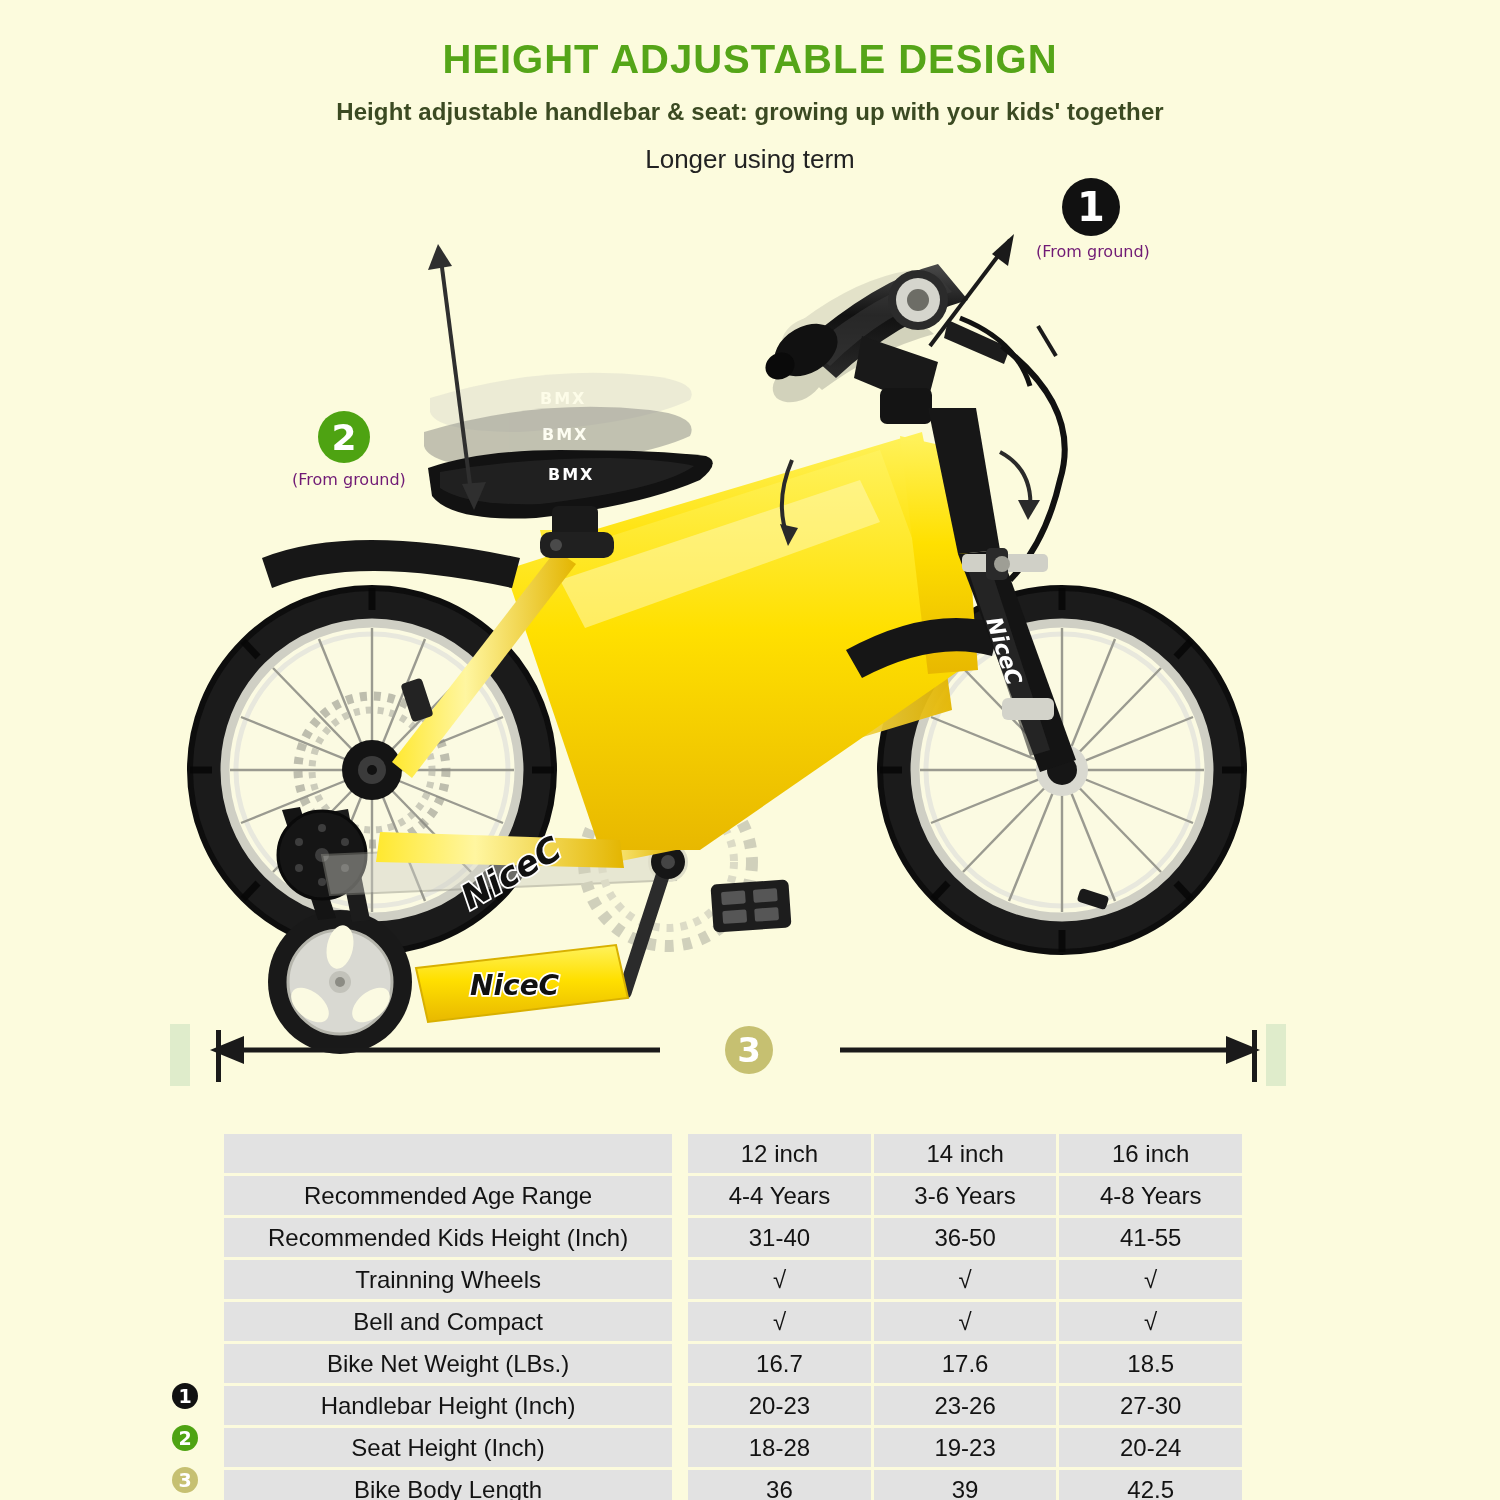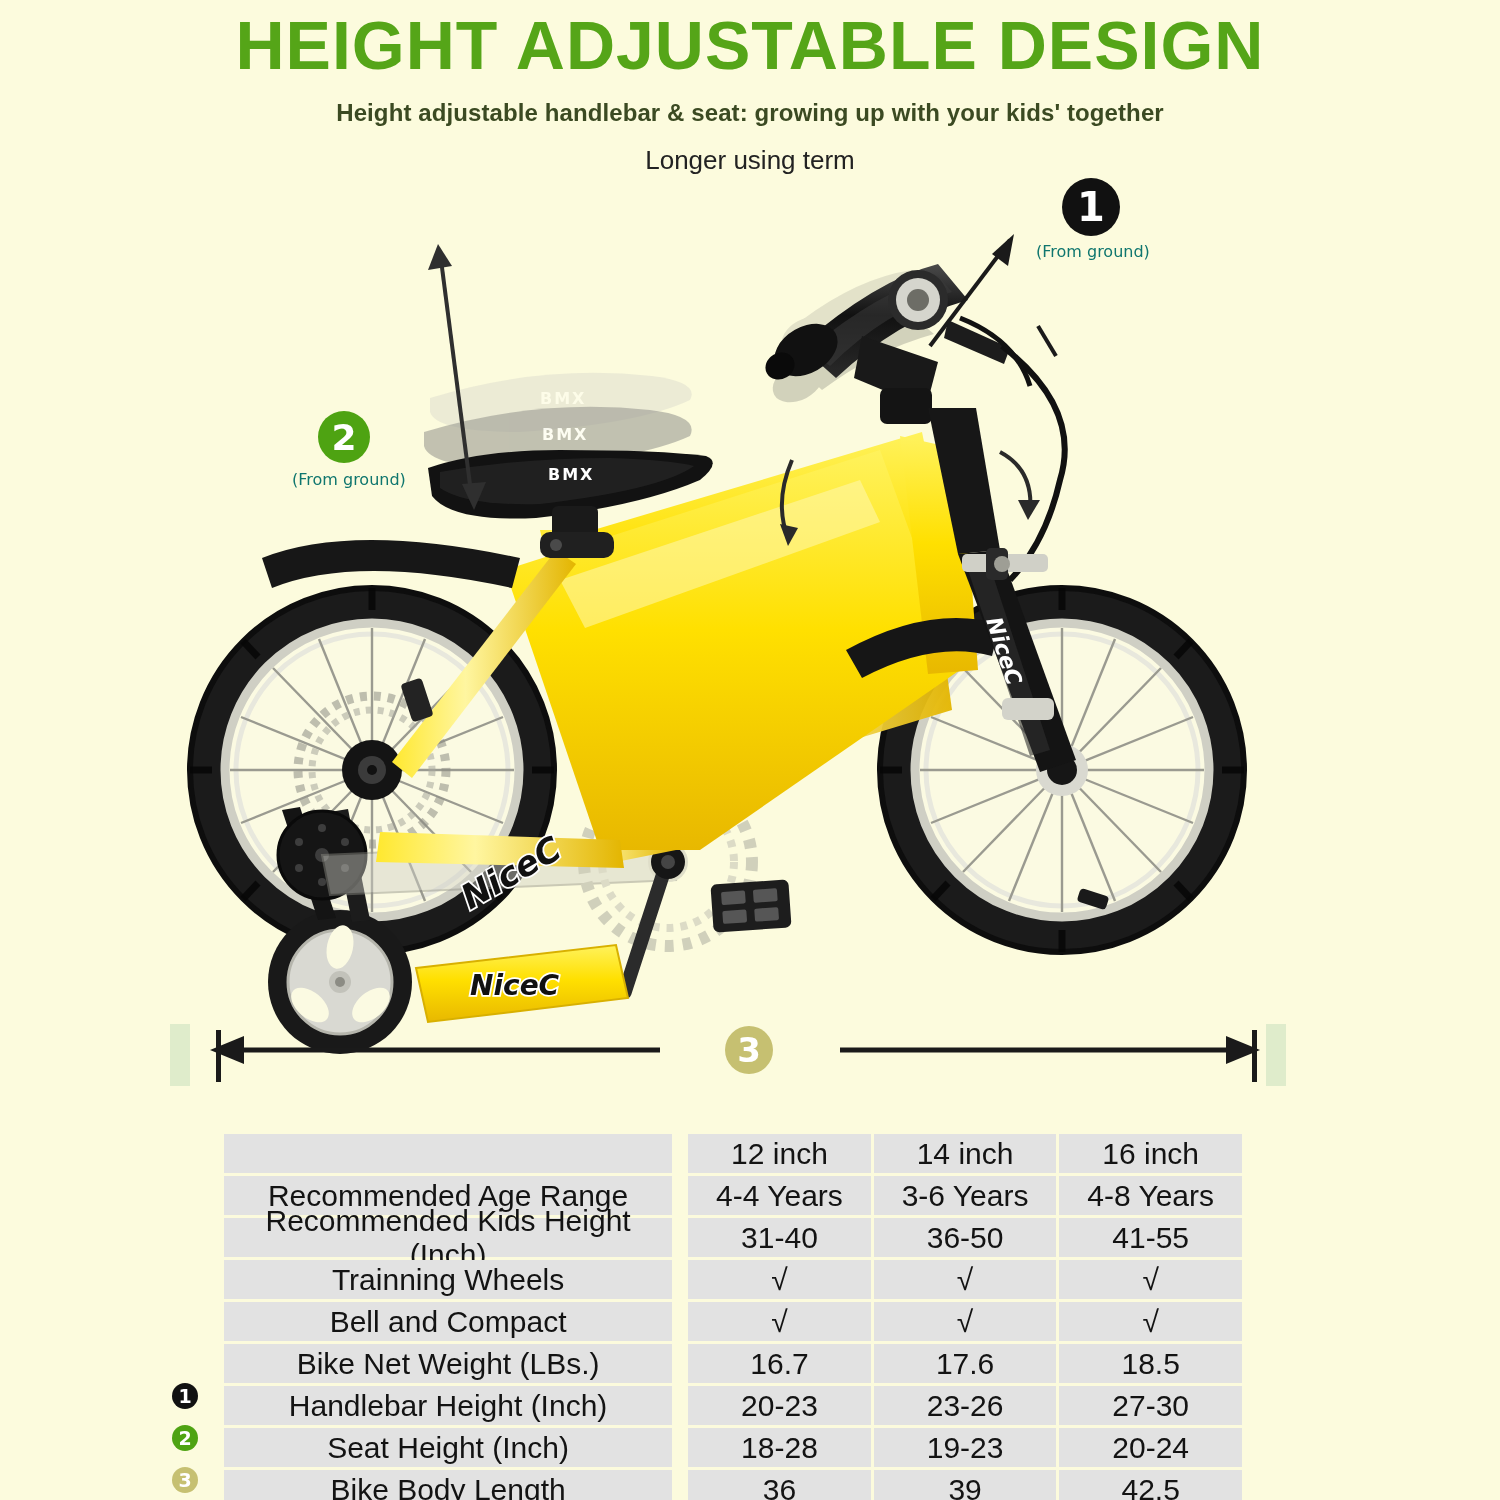--- a/index.html
+++ b/index.html
@@ -7,22 +7,22 @@
   body {
     width:1500px; height:1500px;
     background:#fcfbdd;
     font-family:"Liberation Sans", sans-serif;
     position:relative; overflow:hidden;
   }
 
   
   .header { position:absolute; top:0; left:0; width:1500px; text-align:center; }
   .title {
-    font-size:68px; font-weight:bold; letter-spacing:1px;
-    color:#55a518; margin-top:10px; line-height:1.05;
+    font-size:40px; font-weight:bold; letter-spacing:1px;
+    color:#55a518; margin-top:38px; line-height:1.05;
   }
   .subtitle {
     font-size:24px; font-weight:bold; color:#3b4a22;
     margin-top:18px; letter-spacing:0.1px;
   }
   .subtitle2 { font-size:26px; color:#222; margin-top:18px; }
 
   
   .stage { position:absolute; left:0; top:150px; width:1500px; height:960px; }
 
@@ -30,41 +30,41 @@
   .badge {
     position:absolute; border-radius:50%;
     color:#fff; font-weight:bold; text-align:center;
     display:flex; align-items:center; justify-content:center;
     font-family:"DejaVu Sans", sans-serif;
   }
   .badge-1 { width:58px; height:58px; background:#111; font-size:40px; left:1062; top:28px; }
   .badge-2 { width:52px; height:52px; background:#4ea312; font-size:36px; left:318px; top:261px; }
   .badge-3 { width:48px; height:48px; background:#c6c071; font-size:34px; left:725px; top:886px; }
   .badge-cap {
-    position:absolute; font-size:16px; color:#0f766e;
+    position:absolute; font-size:16px; color:#701a75;
     font-family:"DejaVu Sans", sans-serif; white-space:nowrap;
   }
 
   
   .bike { position:absolute; left:0; top:0; width:1500px; height:960px; }
 
   
   .dimline { position:absolute; left:0; top:860px; width:1500px; height:80px; }
   .gcap {
     position:absolute; width:20px; height:62px;
     background:#dfeccb; top:14px;
   }
   .tick { position:absolute; width:5px; height:52px; background:#1a1a1a; top:20px; }
 
   
   .table-wrap { position:absolute; left:224px; top:1134px; width:1018px; }
   .row { display:flex; margin-bottom:3px; }
   .cell {
     background:#e2e2e2; color:#131313;
-    font-size:30px; display:flex; align-items:center; justify-content:center;
+    font-size:24px; display:flex; align-items:center; justify-content:center;
     height:39px; text-align:center;
   }
   .c-label { width:454px; margin-right:16px; }
   .c-val   { width:185px; margin-right:3px; }
   .c-val:last-child { margin-right:0; }
   .row.head .c-label { background:#e2e2e2; }
 
   
   .rowbadge {
     position:absolute; left:172px; width:26px; height:26px;

